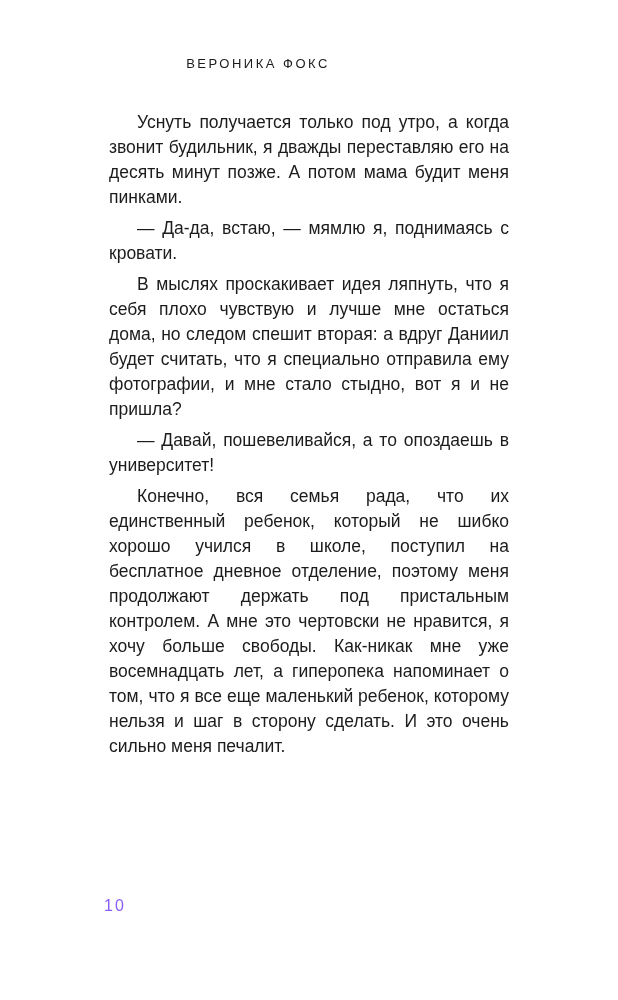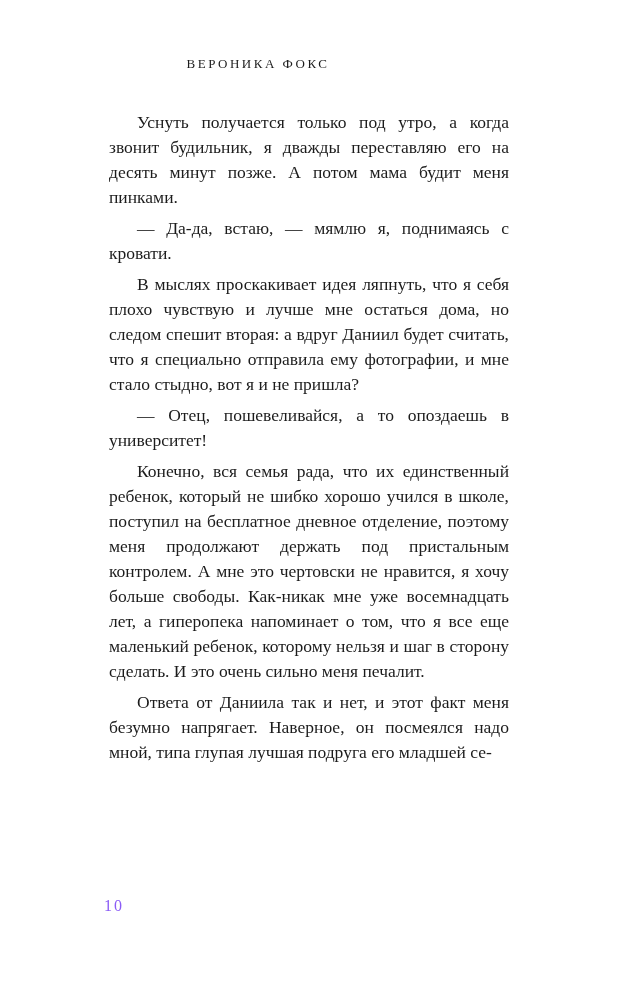--- a/index.html
+++ b/index.html
@@ -5,21 +5,21 @@
   html, body {
     margin: 0;
     padding: 0;
     background: #ffffff;
   }
   .page {
     position: relative;
     width: 516px;
     height: 1000px;
     background: #ffffff;
-    font-family: Liberation Serif, serif;
+    font-family: Liberation Sans, sans-serif;
     color: #1c1c1c;
     overflow: hidden;
   }
   .running-head {
     position: absolute;
     top: 56px;
     left: 0;
     width: 100%;
     text-align: center;
     font-size: 13px;
@@ -55,19 +55,18 @@
 </head>
 <body>
 
 <div class="page">
   <div class="running-head">ВЕРОНИКА ФОКС</div>
 
   <div class="text-block">
       <p class="para">Уснуть получается только под утро, а когда звонит будильник, я дважды переставляю его на десять минут позже. А потом мама будит меня пинками.</p>
       <p class="para">— Да-да, встаю, — мямлю я, поднимаясь с кровати.</p>
       <p class="para">В мыслях проскакивает идея ляпнуть, что я себя плохо чувствую и лучше мне остаться дома, но следом спешит вторая: а вдруг Даниил будет считать, что я специально отправила ему фотографии, и мне стало стыдно, вот я и не пришла?</p>
-      <p class="para">— Отец, пошевеливайся, а то опоздаешь в университет!</p>
+      <p class="para">— Давай, пошевеливайся, а то опоздаешь в университет!</p>
       <p class="para">Конечно, вся семья рада, что их единственный ребенок, который не шибко хорошо учился в школе, поступил на бесплатное дневное отделение, поэтому меня продолжают держать под пристальным контролем. А мне это чертовски не нравится, я хочу больше свободы. Как-никак мне уже восемнадцать лет, а гиперопека напоминает о том, что я все еще маленький ребенок, которому нельзя и шаг в сторону сделать. И это очень сильно меня печалит.</p>
-      <p class="para">Ответа от Даниила так и нет, и этот факт меня безумно напрягает. Наверное, он посмеялся надо мной, типа глупая лучшая подруга его младшей се-</p>
     </div>
 
   <div class="page-number">10</div>
 </div>
 
 </body></html>

